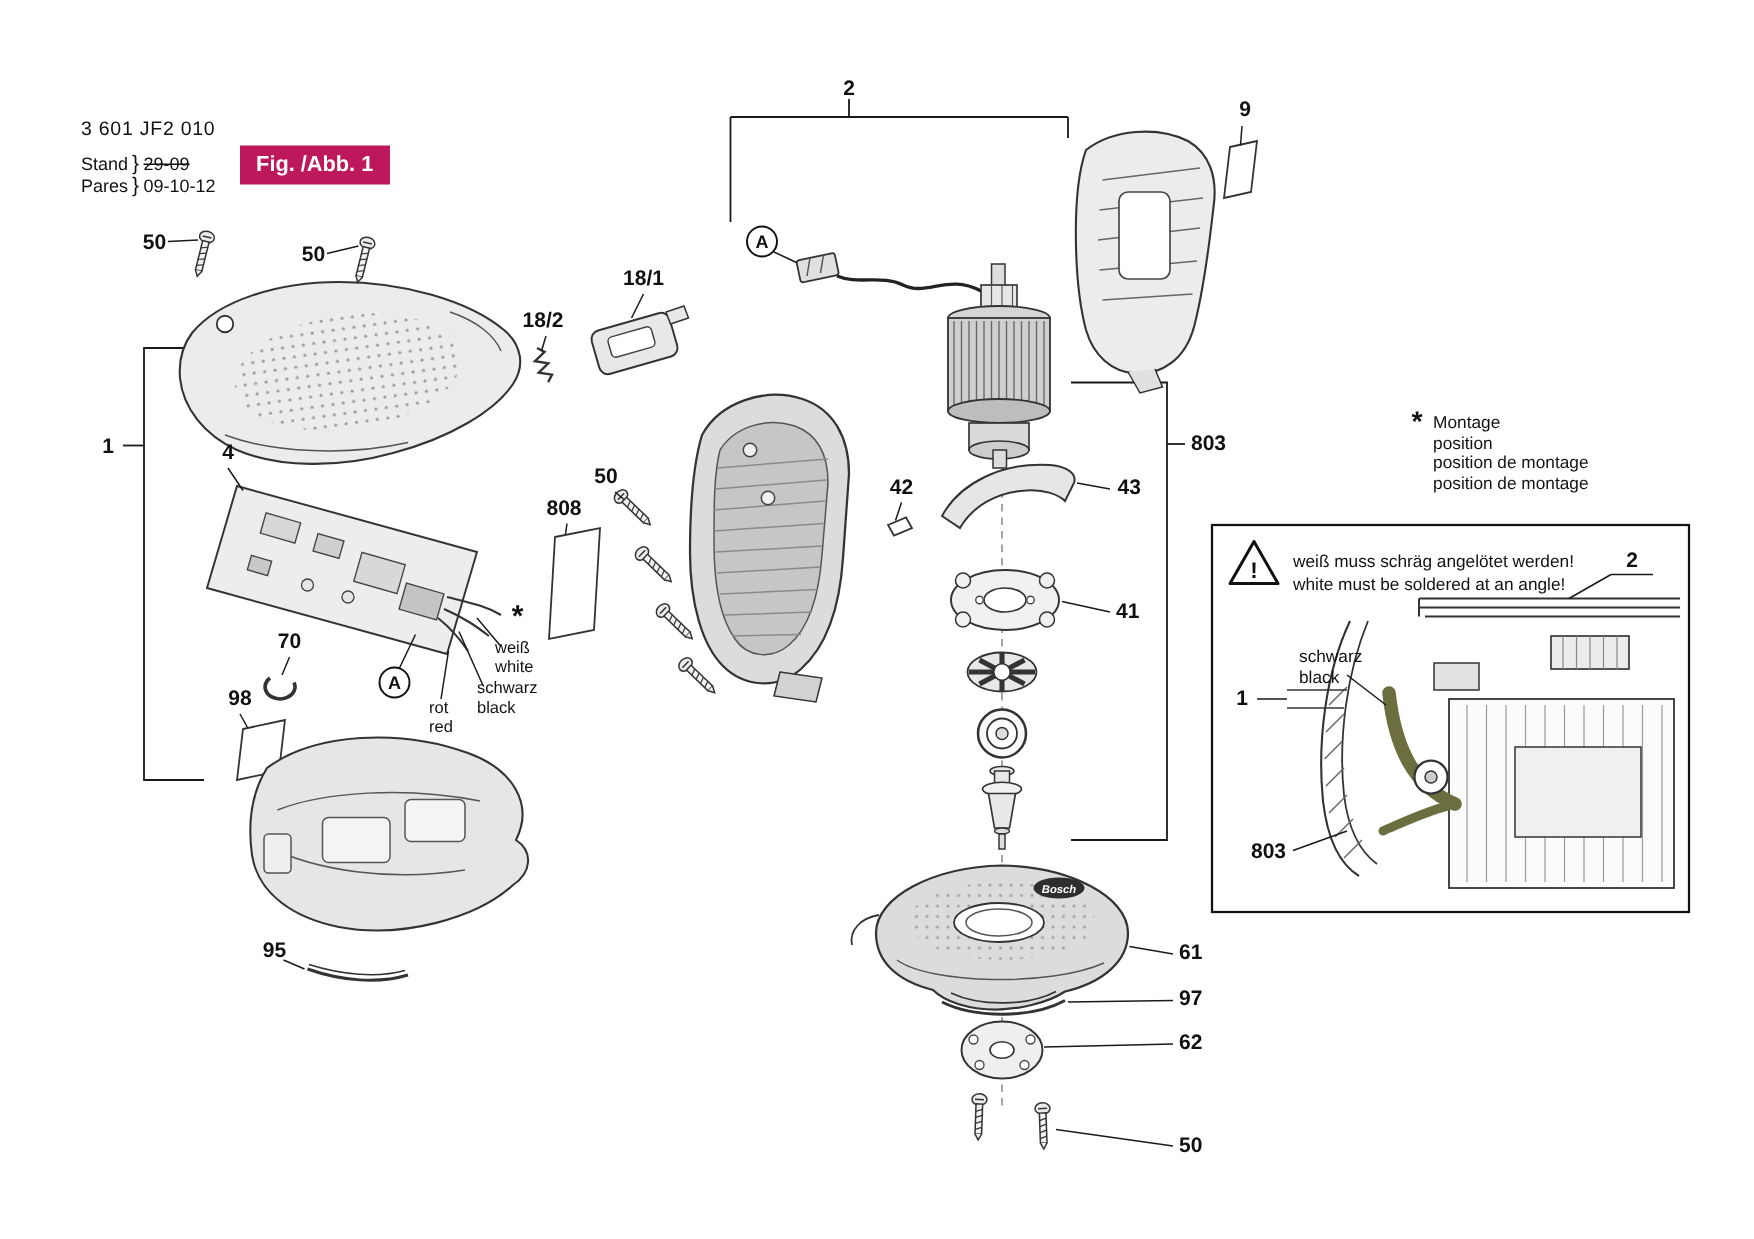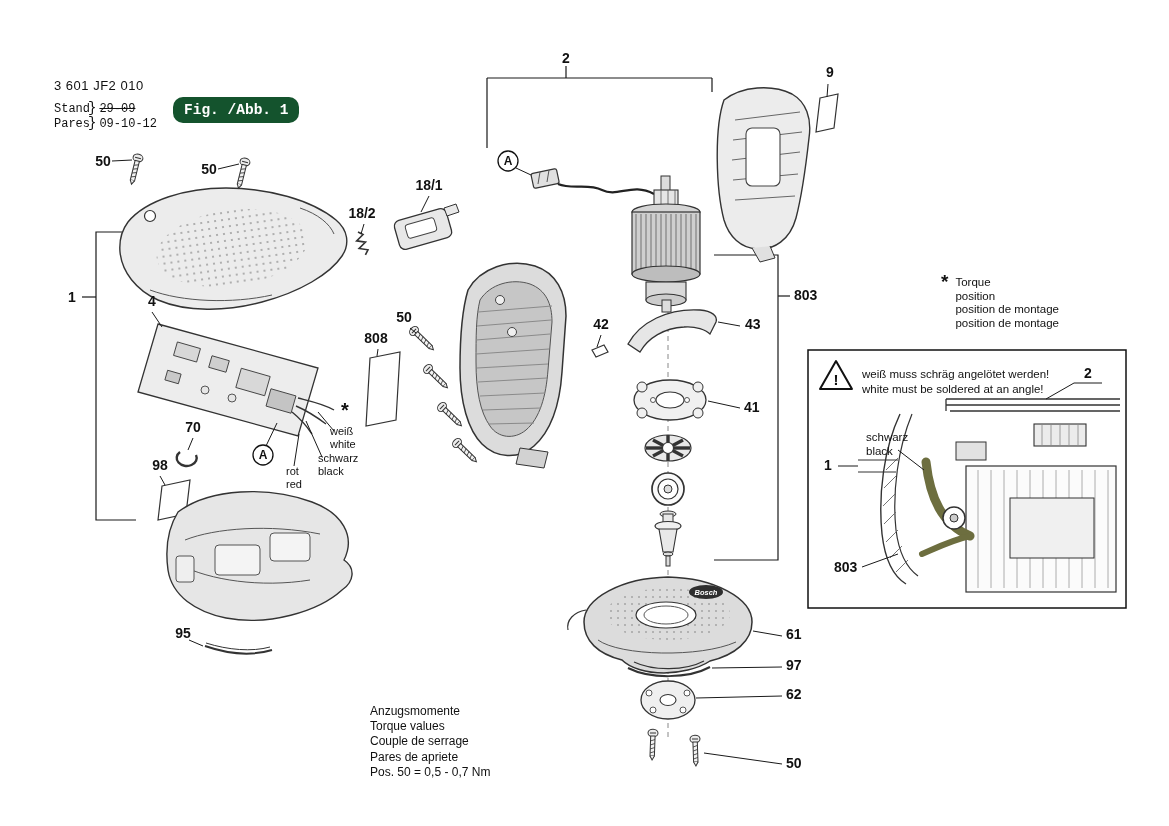--- a/index.html
+++ b/index.html
@@ -4,27 +4,27 @@
 <style>
   * { box-sizing: border-box; }
   body { margin: 0; background: #ffffff; }
   .page { position: relative; width: 1169px; height: 826px; background: #fff;
           font-family: "Liberation Sans", sans-serif; color: #111; overflow: hidden; }
   .page > svg { position: absolute; left: 0; top: 0; }
 
   
   .header { position: absolute; left: 54px; top: 44px; font-size: 12.5px; }
   .part-number { font-size: 13px; margin-bottom: 7px; letter-spacing: .5px; margin-top: 34px; }
-  .rev { display: flex; align-items: flex-start; gap: 16px; font-family: Liberation Mono, monospace; }
+  .rev { display: flex; align-items: flex-start; gap: 16px; }
   .rev-row { display: flex; align-items: baseline; height: 15px; font-size: 12px; }
   .rev-label { width: 34px; }
   .brace { font-size: 14px; margin-right: 3px; }
   .struck { text-decoration: line-through; }
-  .fig-box { background: #14532d; color: #fff; font-weight: bold; font-size: 14.5px;
-             padding: 5px 11px; border-radius: 10px; margin-top: -3px; white-space: nowrap; }
+  .fig-box { background: #be185d; color: #fff; font-weight: bold; font-size: 14.5px;
+             padding: 5px 11px; border-radius: 0; margin-top: -3px; white-space: nowrap; }
 
   
   .note { position: absolute; font-size: 12px; line-height: 15.2px; }
   .note-mod { left: 54px; top: 719px; }
   .note-torque { left: 370px; top: 704px; }
   .note-montage { left: 941px; top: 276px; display: flex; gap: 7px; font-size: 11.5px; line-height: 13.5px; }
   .note-montage .star { font-size: 19px; font-weight: bold; line-height: 12px; }
 
   
   svg text { font-family: "Liberation Sans", sans-serif; fill: #111; }
@@ -412,31 +412,24 @@
         <span class="rev-label">Pares</span>
         <span class="brace">}</span>
         <span>09-10-12</span>
       </div>
     </div>
     <div class="fig-box">Fig. /Abb. 1</div>
   </div>
 </div>
 
 
-<div class="note note-torque">
-  <div>Anzugsmomente</div>
-  <div>Torque values</div>
-  <div>Couple de serrage</div>
-  <div>Pares de apriete</div>
-  <div>Pos. 50 =  0,5 - 0,7 Nm</div>
-</div>
 
 <div class="note note-montage">
   <span class="star">*</span>
   <div>
-    <div>Torque</div>
+    <div>Montage</div>
     <div>position</div>
     <div>position de montage</div>
     <div>position de montage</div>
   </div>
 </div>
 
 </div>
 
 </body></html>

